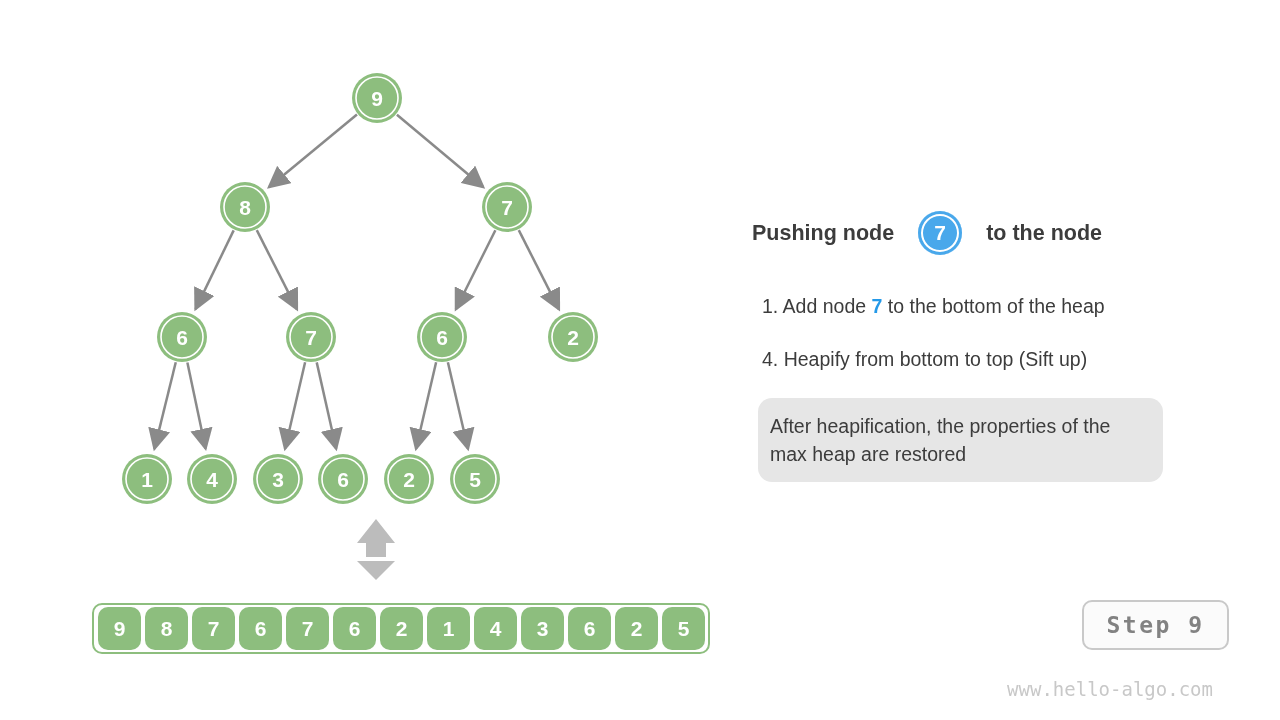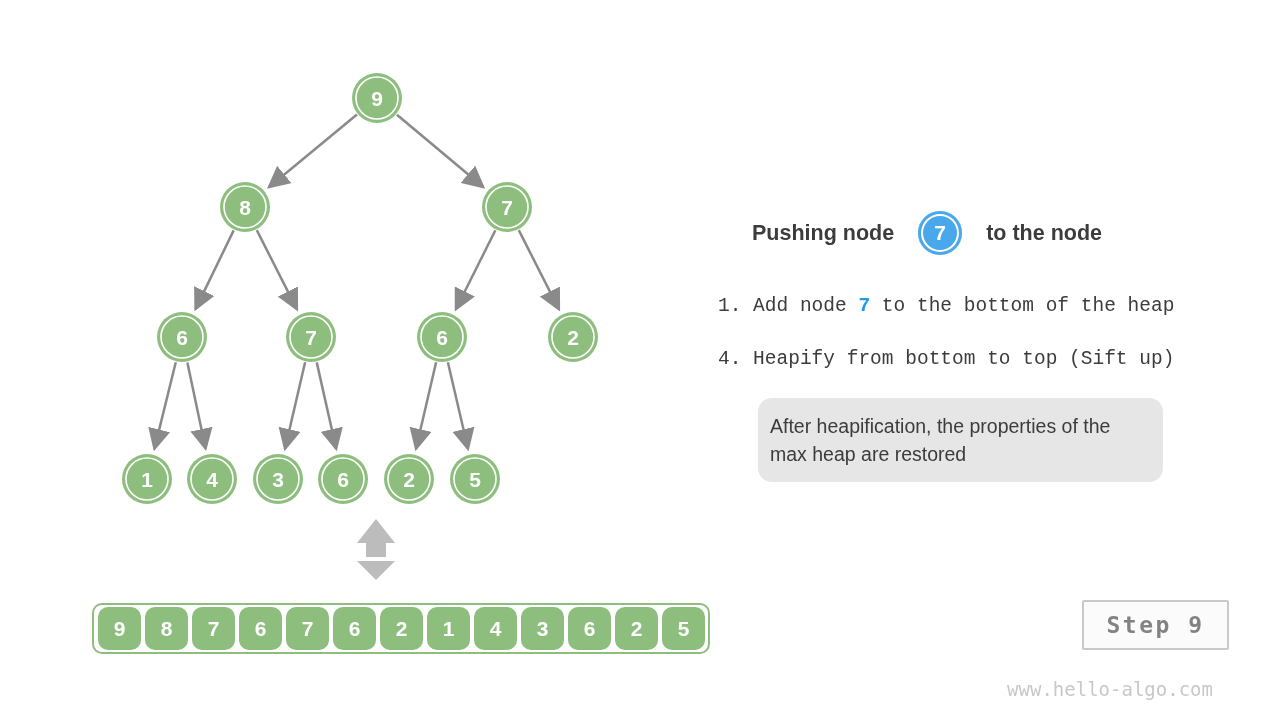--- a/index.html
+++ b/index.html
@@ -20,30 +20,30 @@
   .acell{width:43px;height:43px;flex:0 0 auto;border-radius:10px;background:var(--green);
          display:flex;align-items:center;justify-content:center;
          color:#fff;font-weight:bold;font-size:21px;}
 
   .panel-title{position:absolute;left:752px;top:211px;height:44px;display:flex;align-items:center;gap:24px;
                font-size:21.5px;font-weight:bold;color:var(--text-dark);white-space:nowrap;}
   .title-circle{width:44px;height:44px;border-radius:50%;background:var(--blue-circle);
                 box-shadow:inset 0 0 0 3px var(--blue-circle),inset 0 0 0 5px #ffffff;
                 display:flex;align-items:center;justify-content:center;
                 color:#fff;font-size:21px;font-weight:bold;}
-  #steps{position:absolute;left:718px;top:292px;font-size:19.5px;color:var(--text-dark);font-family:Liberation Mono, monospace;}
+  #steps{position:absolute;left:762px;top:292px;font-size:19.5px;color:var(--text-dark);}
   .step-line{height:29px;line-height:29px;margin-bottom:24px;white-space:nowrap;}
   .hl{color:var(--blue-text);font-weight:bold;}
 
   .note{position:absolute;left:758px;top:398px;width:405px;height:84px;box-sizing:border-box;
         background:var(--note-bg);border-radius:14px;padding:14px 12px;
         font-size:19.5px;line-height:28px;color:var(--text-dark);}
 
   .step-btn{position:absolute;left:1082px;top:600px;width:147px;height:50px;box-sizing:border-box;
-            border:2px solid var(--step-border);border-radius:2px;background:#fbfbfb;
+            border:2px solid var(--step-border);border-radius:10px;background:#fbfbfb;
             display:flex;align-items:center;justify-content:center;
             font-family:"DejaVu Sans Mono",monospace;font-weight:bold;font-size:23px;
             letter-spacing:2.5px;color:var(--step-text);cursor:pointer;}
   .watermark{position:absolute;right:67px;top:678px;
              font-family:"DejaVu Sans Mono",monospace;font-size:19px;color:var(--watermark);}
 </style>
 </head>
 <body>
 
 <div class="canvas">

